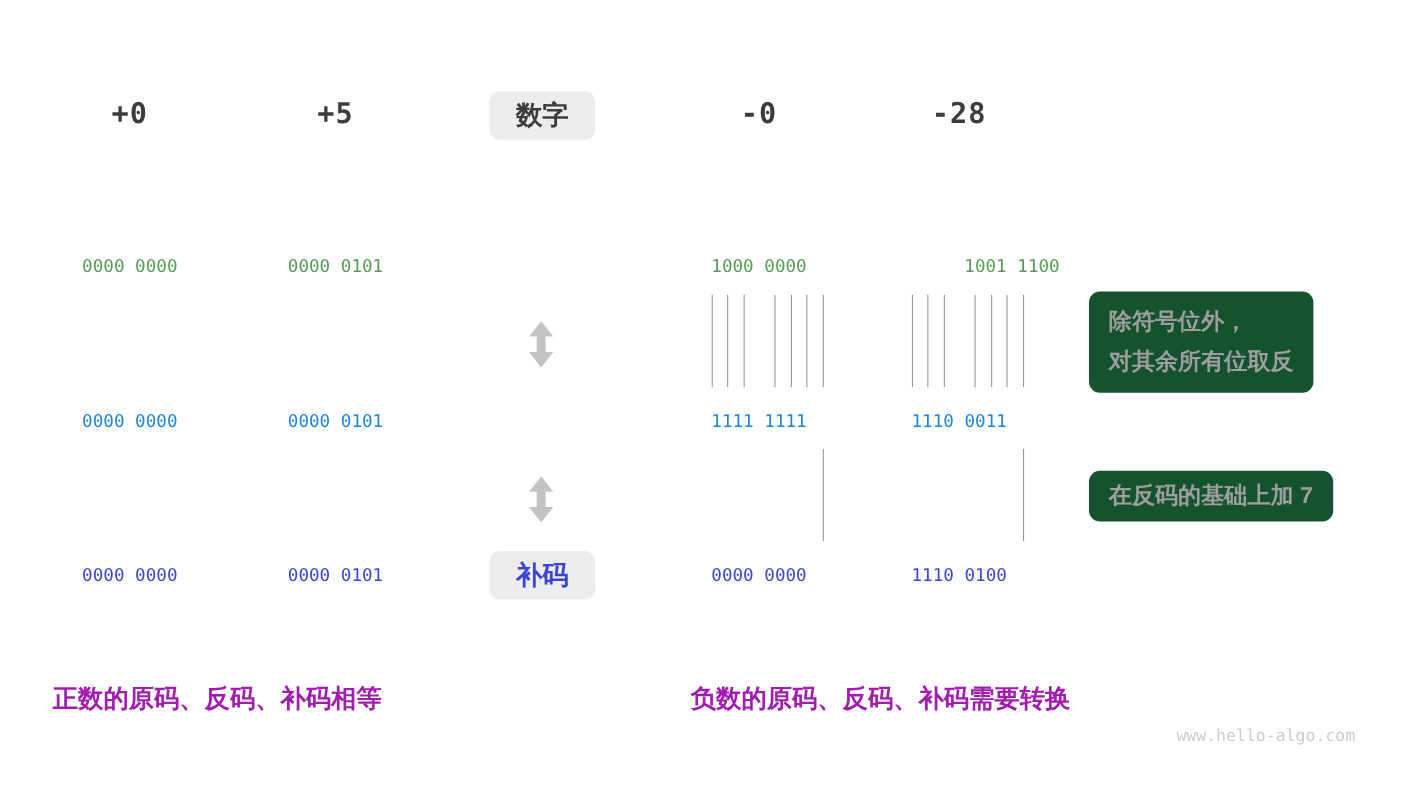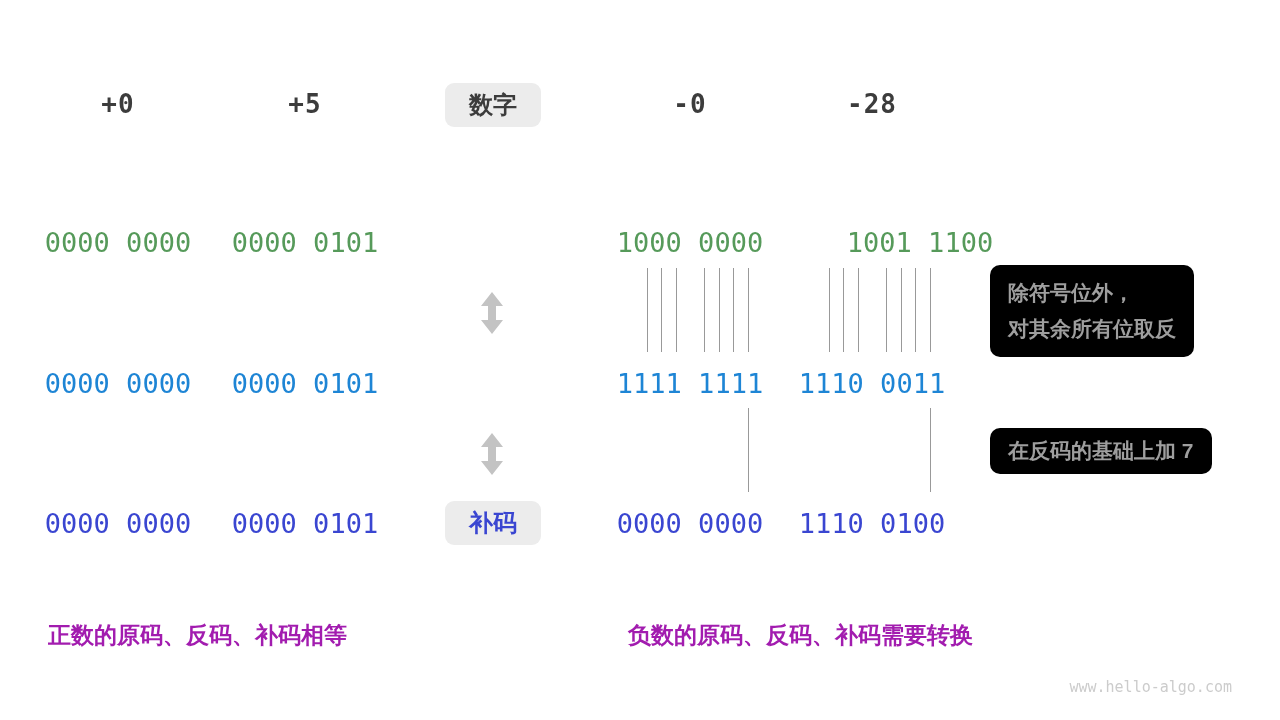--- a/index.html
+++ b/index.html
@@ -20,21 +20,21 @@
     font-family: "DejaVu Sans Mono", "Liberation Mono", monospace;
     font-weight: bold;
     font-size: 26px;
     color: #3c3c3c;
     letter-spacing: 1px;
   }
 
   
   .bin {
     font-family: "DejaVu Sans Mono", "Liberation Mono", monospace;
-    font-size: 27px;
+    font-size: 16px;
     font-weight: 500;
   }
   .green  { color: #569a5a; }
   .blue   { color: #1e85d5; }
   .indigo { color: #3a46d1; }
 
   
   .badge {
     width: 96px;
     height: 44px;
@@ -55,21 +55,21 @@
     height: 84px;
     background: #999999;
   }
 
   
   .arrow { line-height: 0; }
 
   
   .note {
     position: absolute;
-    background: #000000;
+    background: #14532d;
     border-radius: 10px;
     color: #9e9e9e;
     font-weight: bold;
     font-size: 21px;
     line-height: 36px;
     padding: 10px 18px;
     white-space: nowrap;
   }
 
   
@@ -77,21 +77,21 @@
     position: absolute;
     color: #a21caf;
     font-weight: bold;
     font-size: 23px;
     white-space: nowrap;
   }
 
   .watermark {
     position: absolute;
     right: 48px;
-    top: 678px;
+    top: 660px;
     font-family: "DejaVu Sans Mono", "Liberation Mono", monospace;
     font-size: 15px;
     color: #cccccc;
   }
 </style>
 </head>
 <body>
 
 <div class="canvas">
 

